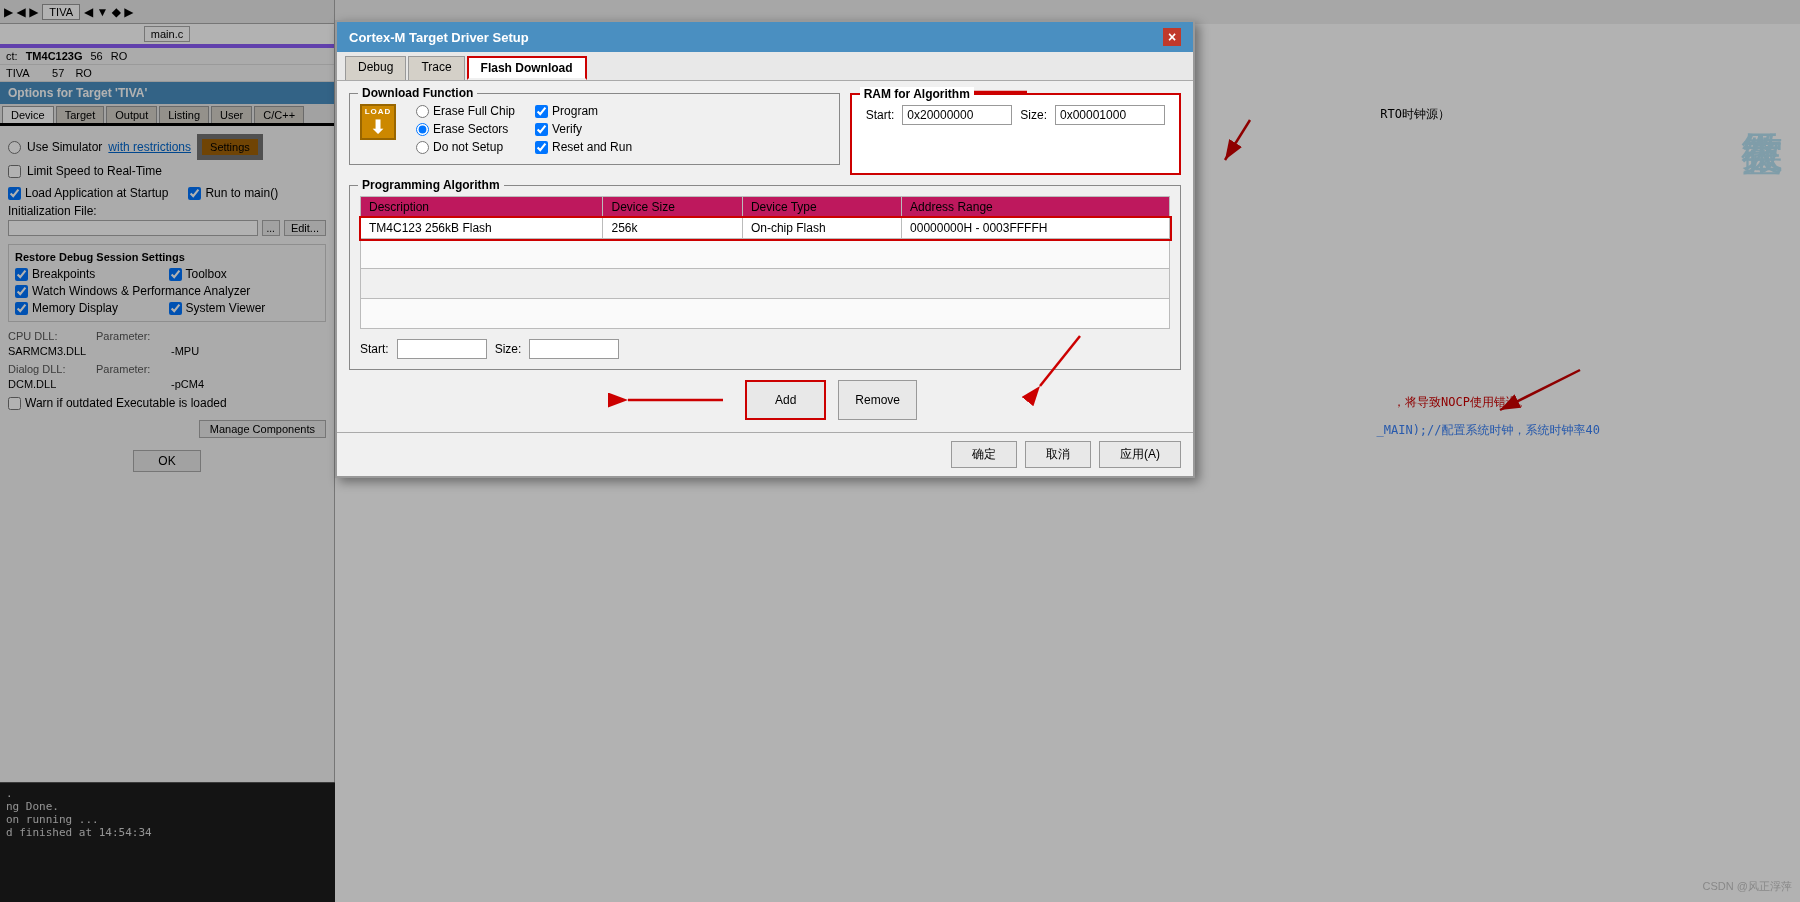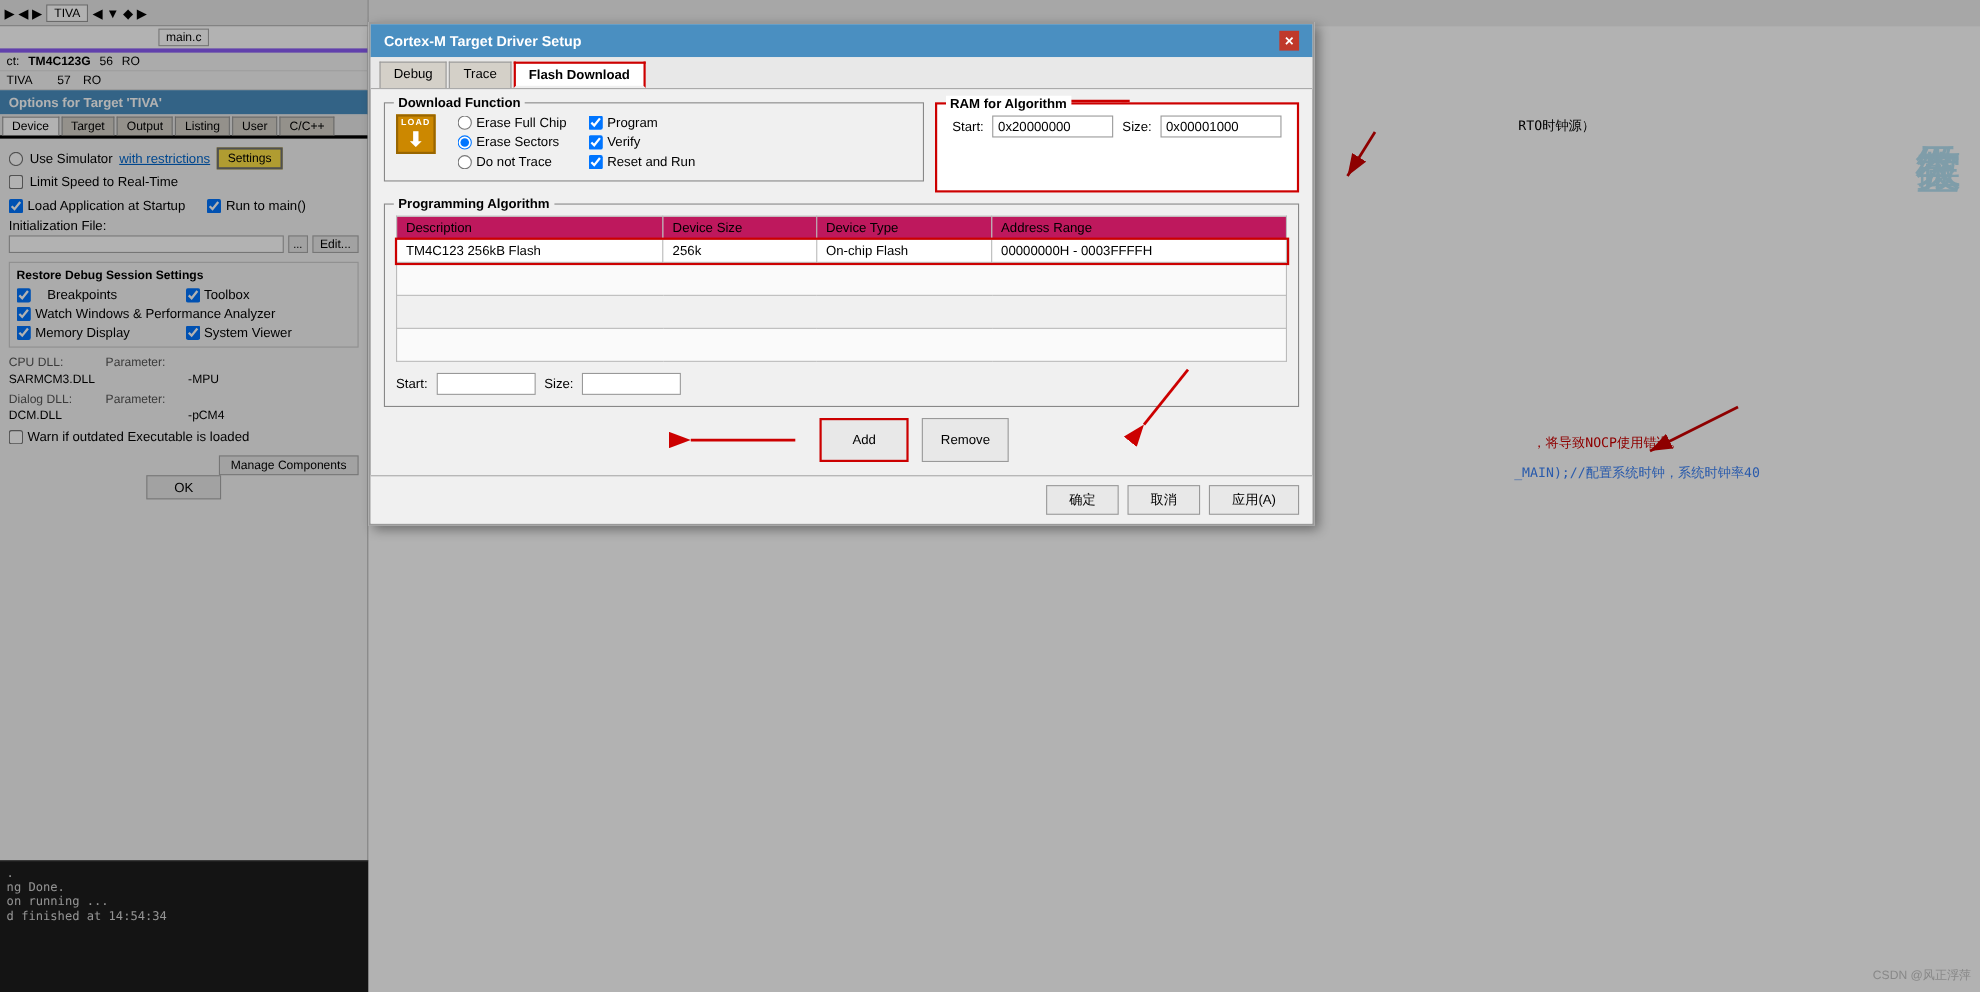--- a/index.html
+++ b/index.html
@@ -423,22 +423,22 @@
       font-size: 11px;
       color: #888;
     }
 
     .blue-link {
       color: #0066cc;
       text-decoration: underline;
     }
 
     .settings-btn {
-      background: #fde047;
-      border: 2px solid #737373;
+      background: #a16207;
+      border: 5px solid #737373;
       padding: 2px 8px;
       font-size: 11px;
       cursor: pointer;
     }
   </style>
 </head>
 <body>
 
 <div class="ide-bg"></div>
 
@@ -508,21 +508,21 @@
       <div style="display:flex; gap:4px; margin-top:2px;">
         <input type="text" style="flex: 1 1 0%; border: 1px solid rgb(170, 170, 170); padding: 1px 3px; font-size: 11px;">
         <button style="font-size:10px; border:1px solid #aaa; background:#e8e8e8; padding:1px 4px;">...</button>
         <button style="font-size:11px; border:1px solid #aaa; background:#e8e8e8; padding:1px 6px;">Edit...</button>
       </div>
     </div>
 
     <div style="border:1px solid #ccc; padding:6px; margin-bottom:8px;">
       <div style="font-size:11px; font-weight:bold; margin-bottom:4px;">Restore Debug Session Settings</div>
       <div style="display:grid; grid-template-columns:1fr 1fr; gap:3px;">
-        <div style="display:flex; align-items:center; gap:15px;">
+        <div style="display:flex; align-items:center; gap:4px;">
           <input type="checkbox" checked="" style="">
           <span>Breakpoints</span>
         </div>
         <div style="display:flex; align-items:center; gap:4px;">
           <input type="checkbox" checked="" style="">
           <span>Toolbox</span>
         </div>
         <div style="display:flex; align-items:center; gap:4px; grid-column: 1 / -1;">
           <input type="checkbox" checked="" style="">
           <span>Watch Windows &amp; Performance Analyzer</span>
@@ -555,21 +555,21 @@
         <span class="dll-value">DCM.DLL</span>
         <span class="dll-value">-pCM4</span>
       </div>
     </div>
 
     <div style="display:flex; align-items:center; gap:4px; margin-bottom:10px;">
       <input type="checkbox" style="">
       <span>Warn if outdated Executable is loaded</span>
     </div>
 
-    <div style="text-align:right; ">
+    <div style="text-align:right; margin-bottom:12px;">
       <button style="font-size:11px; border:1px solid #aaa; background:#e8e8e8; padding:2px 10px;">Manage Components</button>
     </div>
 
     <div style="text-align:center;">
       <button style="font-size:12px; border:1px solid #aaa; background:#e8e8e8; padding:3px 24px; min-width:60px;">OK</button>
     </div>
   </div>
 
   <div class="bottom-log">
     <div>.</div>
@@ -668,21 +668,21 @@
             <div class="radio-item">
               <input type="radio" name="erase" style="">
               <span>Erase Full Chip</span>
             </div>
             <div class="radio-item">
               <input type="radio" name="erase" checked="" style="">
               <span>Erase Sectors</span>
             </div>
             <div class="radio-item">
               <input type="radio" name="erase" style="">
-              <span>Do not Trace</span>
+              <span>Do not Setup</span>
             </div>
           </div>
 
           <div class="checkbox-options">
             <div class="checkbox-item">
               <input type="checkbox" checked="" style="">
               <span>Program</span>
             </div>
             <div class="checkbox-item">
               <input type="checkbox" checked="" style="">

